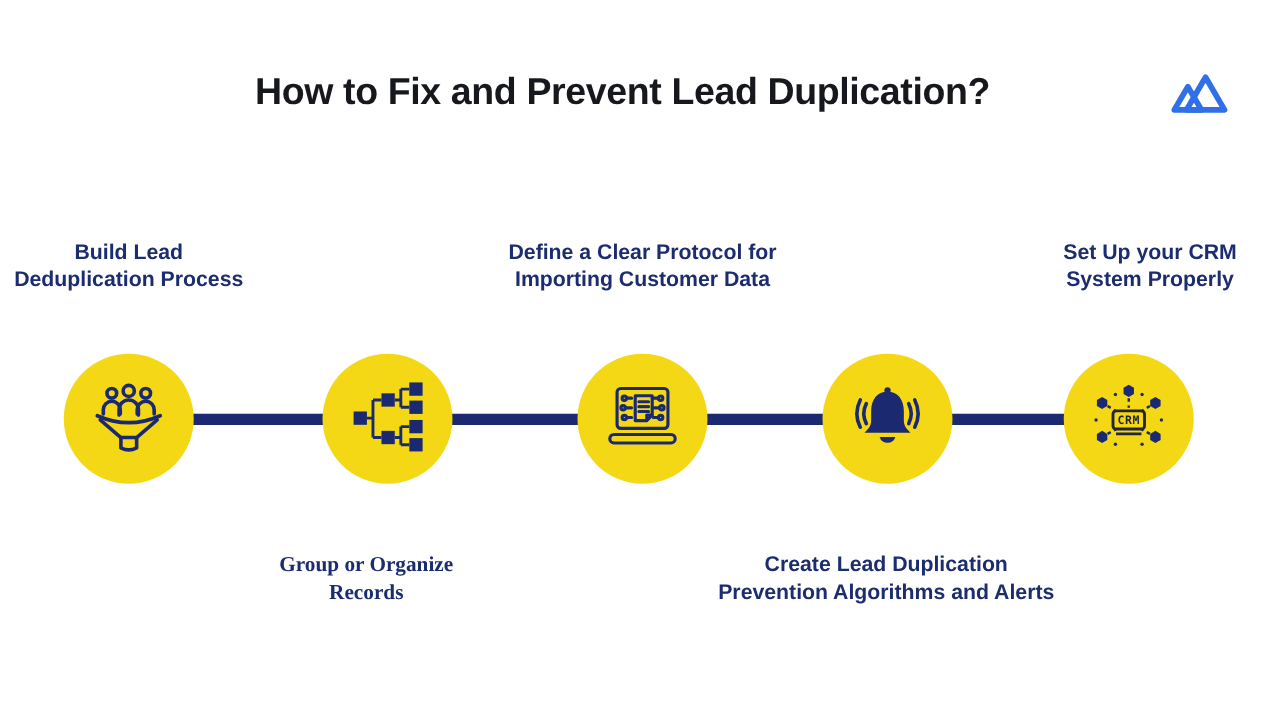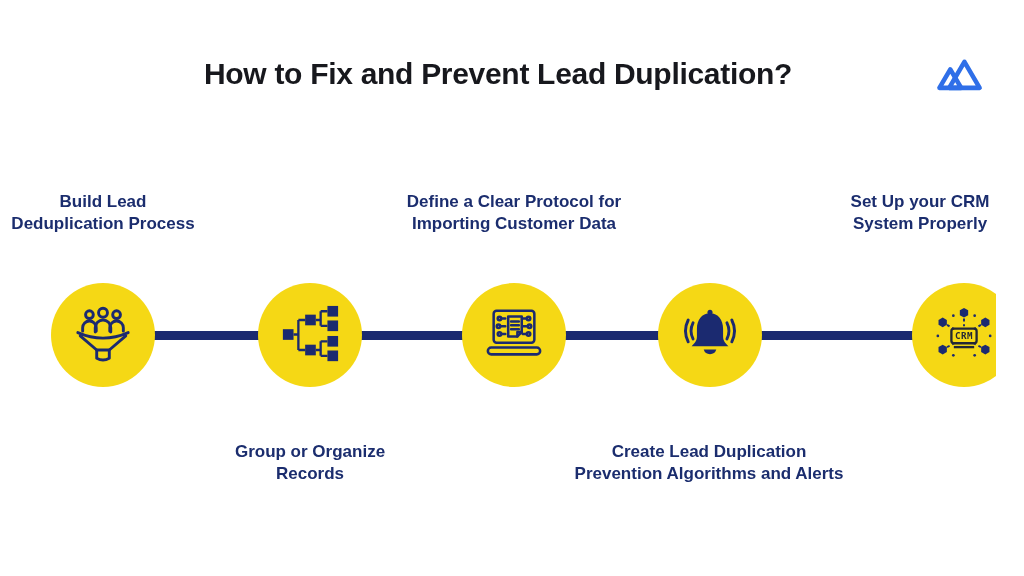--- a/index.html
+++ b/index.html
@@ -14,35 +14,35 @@
     text-align:center;font-size:30px;font-weight:700;
     letter-spacing:-0.3px;color:var(--title-text,#17181d);margin:0;
   }
   .logo{position:absolute;top:10px;right:12px;width:50px;height:42px;}
   .step-label{
     position:absolute;text-align:center;white-space:pre-line;
     font-size:17px;line-height:22px;font-weight:700;
     color:var(--label-text,#1b2d6e);
   }
   .label-1{left:-5px;top:149px;width:216px;}
-  .label-2{left:185px;top:399px;width:250px;}
+  .label-2{left:168px;top:399px;width:250px;font-family:Liberation Serif, serif;}
   .label-3{left:364px;top:149px;width:300px;}
   .label-4{left:534px;top:399px;width:350px;}
   .label-5{left:810px;top:149px;width:220px;}
   .timeline-line{
     position:absolute;left:100px;top:289px;width:828px;height:9px;
     background:var(--timeline-line,#1b2a70);
   }
   .step-circle{
     position:absolute;top:241px;width:104px;height:104px;border-radius:50%;
     background:var(--circle-fill,#f5d815);
     display:flex;align-items:center;justify-content:center;
   }
   .circle-1{left:51px;}.circle-2{left:258px;}.circle-3{left:462px;}
-  .circle-4{left:658px;}.circle-5{left:912px;text-align:right;}
+  .circle-4{left:658px;}.circle-5{left:851px;text-align:right;}
   .step-circle svg{width:62px;height:62px;display:block;}
 </style>
 </head>
 <body>
 
 <div class="canvas">
 
   <h1 class="title">How to Fix and Prevent Lead Duplication?</h1>
 
   <div class="logo">

